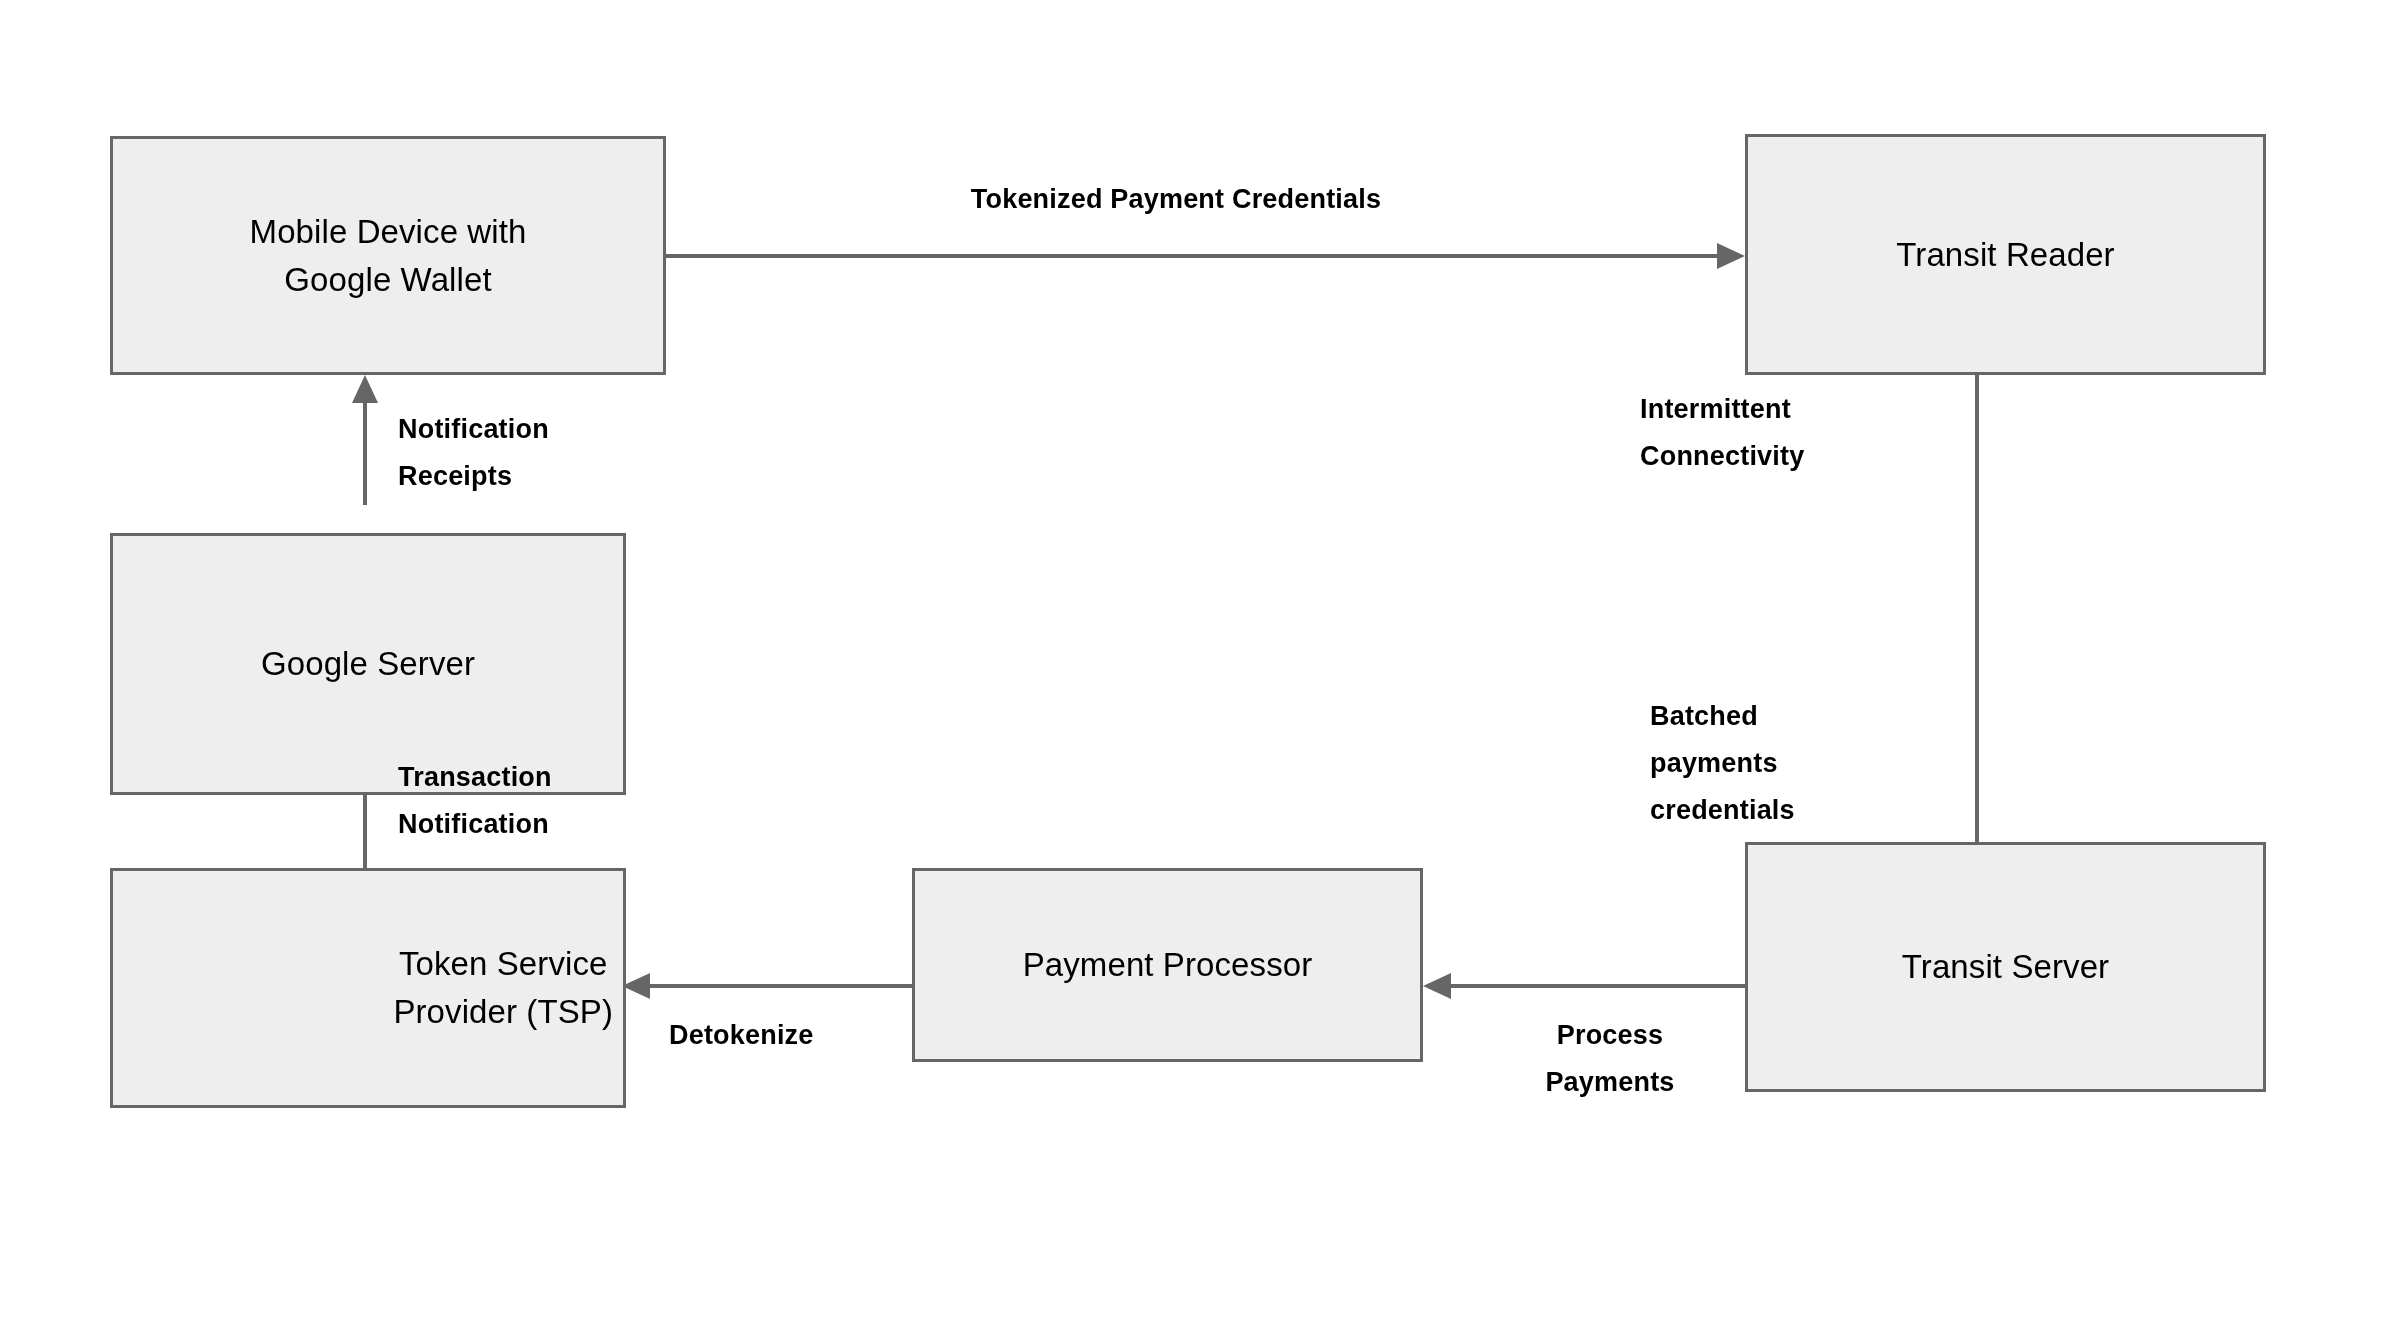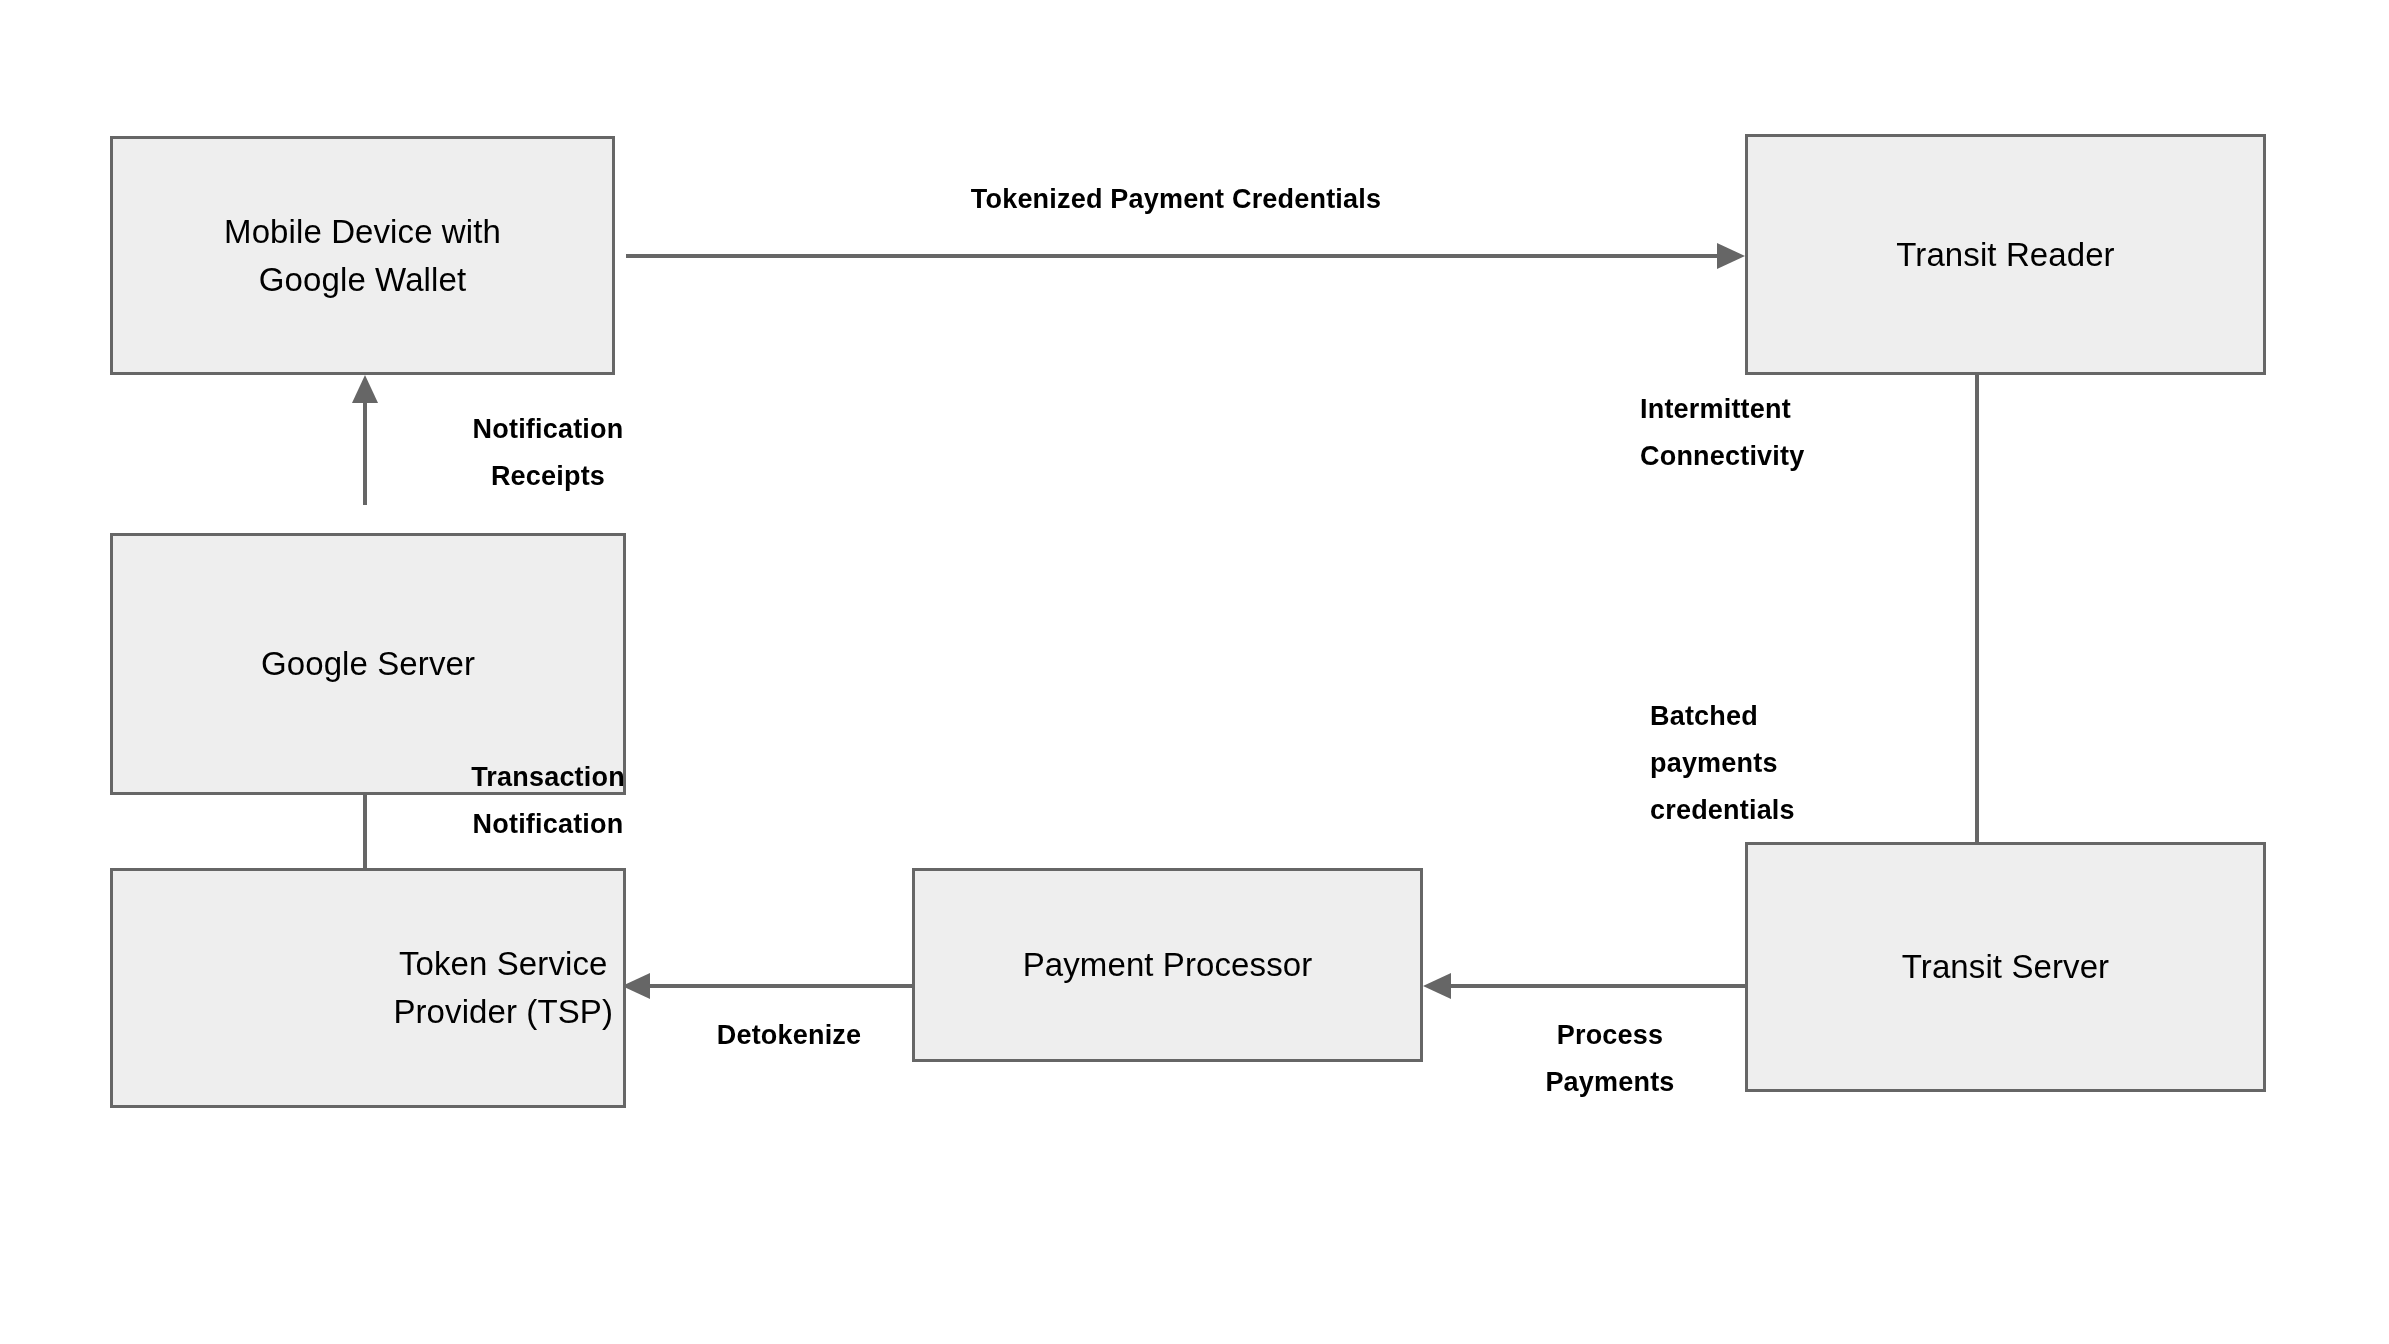--- a/index.html
+++ b/index.html
@@ -45,21 +45,21 @@
   .edge-label {
     position: absolute;
     color: #000000;
     font-size: 27px;
     line-height: 47px;
     font-weight: bold;
     white-space: pre-line;
     letter-spacing: 0.2px;
   }
   .edge-label.center { text-align: center; }
-  .edge-label.left   { text-align: center; }
+  .edge-label.left   { text-align: left; }
   .edge-label.right  { }
 
   
   #edges {
     position: absolute;
     left: 0;
     top: 0;
     width: 2389px;
     height: 1344px;
     pointer-events: none;
@@ -104,21 +104,21 @@
       <line class="edge-line" x1="365" y1="868" x2="365" y2="764"></line>
       <polygon class="edge-head" points="365,745 352,773 378,773"></polygon>
     </g>
 
     <g>
       <line class="edge-line" x1="365" y1="505" x2="365" y2="394"></line>
       <polygon class="edge-head" points="365,375 352,403 378,403"></polygon>
     </g>
   </svg>
 
-  <div class="node" style="left:110px; top:136px; width:505px; height:239px;">
+  <div class="node" style="left:110px; top:136px; width:556px; height:239px;">
     <span class="node-label">Mobile Device with
 Google Wallet</span>
   </div>
 
   <div class="node" style="left:1745px; top:134px; width:521px; height:241px;align-items:center;">
     <span class="node-label">Transit Reader</span>
   </div>
 
   <div class="node" style="left:110px; top:533px; width:516px; height:262px;">
     <span class="node-label">Google Server</span>

